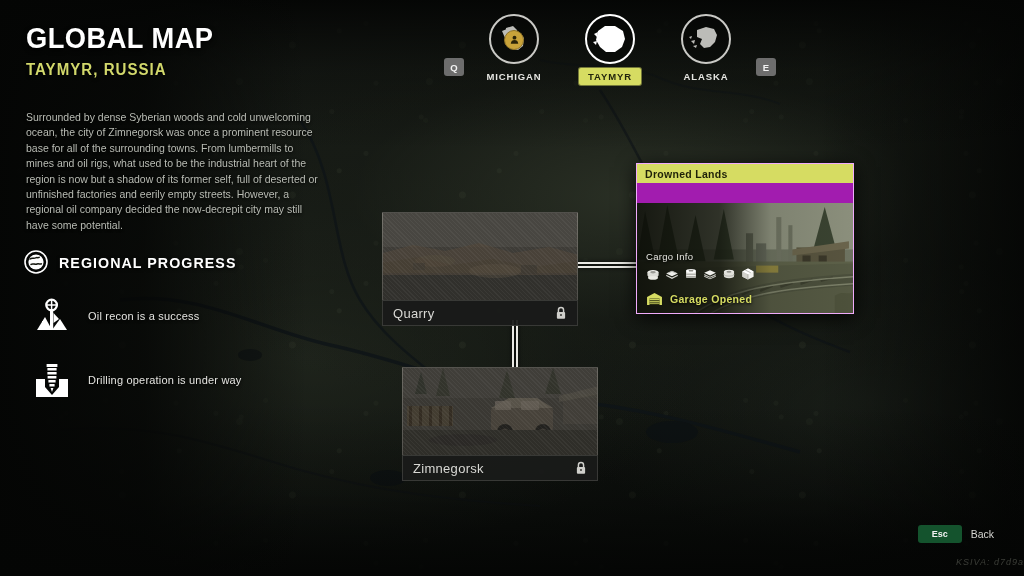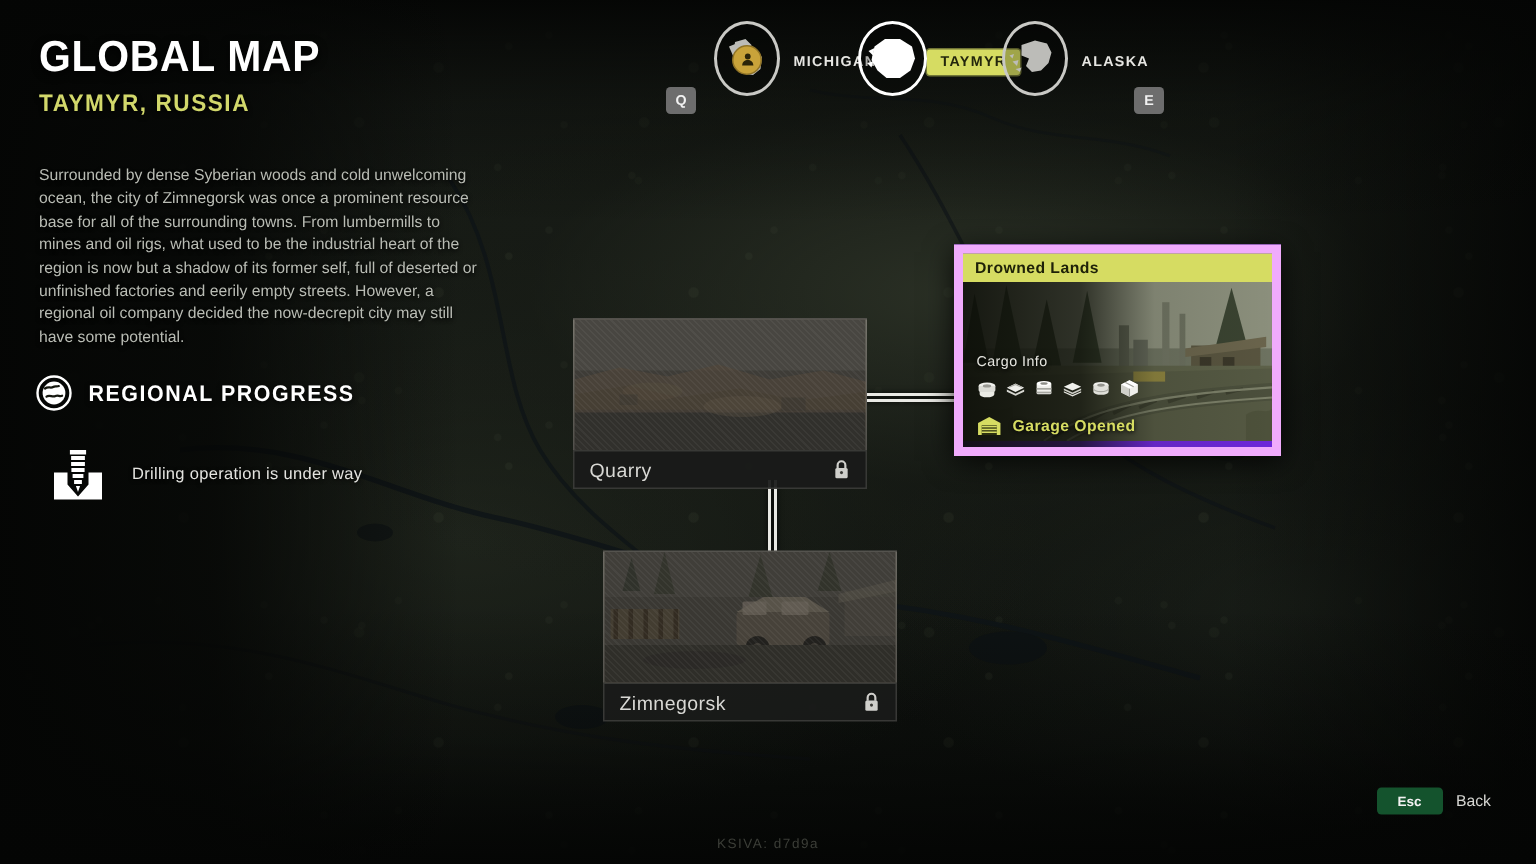--- a/index.html
+++ b/index.html
@@ -74,21 +74,21 @@
   }
   .nav-key {
     width:20px; height:18px; border-radius:3px;
     background:#6d6d6d; color:#f2f2f2;
     font-size:9.5px; font-weight:bold;
     display:flex; align-items:center; justify-content:center;
     margin-top:44px;
   }
   .regions-row { display:flex; align-items:flex-start; gap:20px; padding:0 12px; }
   .region-item {
-    width:76px; display:flex; flex-direction:row; align-items:center;
+    width:76px; display:flex; flex-direction:column; align-items:center;
   }
   .region-disc {
     width:50px; height:50px; border-radius:50%;
     border:2px solid #c9c9c5;
     display:flex; align-items:center; justify-content:center;
     position:relative; overflow:visible;
     background:rgba(0,0,0,.25);
   }
   .region-disc.active { border-color:#ffffff; }
   .region-label {
@@ -173,32 +173,32 @@
     background:
       linear-gradient(to bottom, #5e5b55 0%, #54514b 35%, #4a4843 62%, #3e3c38 100%);
   }
 
   
   .locked-dim { position:absolute; inset:0; background:rgba(18,19,17,.42); }
 
   
   #drowned-card {
     position:absolute; left:636px; top:163px; width:218px; z-index:22;
-    border:6px solid #f0abfc;
-    background:#6d28d9;
+    border:1px solid #f0abfc;
+    background:#a21caf;
     box-shadow:0 4px 18px rgba(0,0,0,.8);
   }
   #drowned-header {
     height:19px; background:#d6dc62;
     display:flex; align-items:center; padding:0 8px;
   }
   #drowned-title {
     font-size:10.5px; font-weight:bold; color:#1e2108; letter-spacing:.3px;
   }
-  #drowned-body { position:relative; height:110px; overflow:hidden; }
+  #drowned-body { position:relative; height:110px; overflow:hidden;margin-top:20px; }
   #drowned-scene { position:absolute; inset:0; }
   #drowned-overlay {
     position:absolute; inset:0;
     background:linear-gradient(to right, rgba(12,14,8,.92) 0%, rgba(12,14,8,.72) 38%, rgba(12,14,8,.1) 62%, rgba(12,14,8,0) 100%);
   }
   #cargo-block { position:absolute; left:9px; top:48px; z-index:3; }
   #cargo-label {
     font-size:9.5px; color:#e6e6e0; letter-spacing:.3px; margin-bottom:5px;
     text-shadow:0 1px 3px rgba(0,0,0,1);
   }
@@ -220,21 +220,21 @@
   }
   #esc-key {
     min-width:22px; height:18px; padding:0 14px; border-radius:3px;
     background:#14532d; color:#f2f2f2;
     font-size:9px; font-weight:bold;
     display:flex; align-items:center; justify-content:center;
   }
   #back-label { font-size:10.5px; color:#d6d6d2;text-align:center; }
   #watermark {
     position:absolute; left:0; right:0; bottom:9px; z-index:25;
-    text-align:center; font-size:9px; color:#3c3e38; letter-spacing:1px;
+    text-align:right; font-size:9px; color:#3c3e38; letter-spacing:1px;font-style:italic;
   }
 </style>
 </head>
 <body>
 
 <div id="map-bg"></div>
 <div id="map-noise"></div>
 
 <svg id="map-rivers" viewBox="0 0 1024 576" preserveAspectRatio="none">
   <path d="M120,300 C200,290 260,330 330,345 C410,362 470,392 560,400 C650,408 720,430 800,452" stroke="#0e1418" stroke-width="3.5" fill="none" opacity=".85"></path>
@@ -311,20 +311,34 @@
 
   <div id="progress-header">
     <svg width="24" height="24" viewBox="0 0 24 24">
       <circle cx="12" cy="12" r="11" fill="none" stroke="#ffffff" stroke-width="1.6"></circle>
       <circle cx="12" cy="12" r="7.6" fill="#ffffff"></circle>
       <path d="M6,9 C8,7.4 10,9 11.4,8 C12.6,7.2 14,8 15.2,7.4 M7,14.4 C9,13 11,15 13,14 C14.6,13.2 16,14.6 17.4,13.8" stroke="#15170f" stroke-width="1.5" fill="none" stroke-linecap="round"></path>
     </svg>
     <div id="progress-title">REGIONAL PROGRESS</div>
   </div>
 
+  <div class="progress-item">
+    <div class="progress-icon">
+      <svg width="38" height="38" viewBox="0 0 38 38">
+        <path d="M4,33 L12,20 L19,33 Z" fill="#ffffff"></path>
+        <path d="M19,33 L27,22 L34,33 Z" fill="#ffffff"></path>
+        <rect x="17" y="12" width="3.2" height="21" fill="#ffffff"></rect>
+        <circle cx="18.6" cy="8" r="5.3" fill="none" stroke="#ffffff" stroke-width="2.3"></circle>
+        <path d="M14,8 L23.2,8 M18.6,3 L18.6,13" stroke="#ffffff" stroke-width="1.5"></path>
+        <path d="M20.5,16 L26,22 L20.5,26 Z" fill="#ffffff"></path>
+        <rect x="9" y="24" width="2.4" height="9" fill="#ffffff"></rect>
+      </svg>
+    </div>
+    <div class="progress-text">Oil recon is a success</div>
+  </div>
 
   <div class="progress-item">
     <div class="progress-icon">
       <svg width="38" height="38" viewBox="0 0 38 38">
         <path d="M3,18 L12,18 L12,26 L19,34 L26,26 L26,18 L35,18 L35,36 L3,36 Z" fill="#ffffff"></path>
         <rect x="13.6" y="3" width="10.8" height="3" fill="#ffffff"></rect>
         <path d="M14.4,7 L23.6,7 L23.6,9.6 L14.4,9.6 Z M14.4,11 L23.6,11 L23.6,13.6 L14.4,13.6 Z
                  M14.6,15 L23.4,15 L23.4,17.6 L14.6,17.6 Z M15.4,19 L22.6,19 L22.6,21.6 L15.4,21.6 Z
                  M16.4,23 L21.6,23 L21.6,25.6 L16.4,25.6 Z M17.6,27 L20.4,27 L19,31 Z" fill="#ffffff"></path>
         <rect x="3" y="18" width="32" height="18" fill="#ffffff" opacity="0"></rect>

